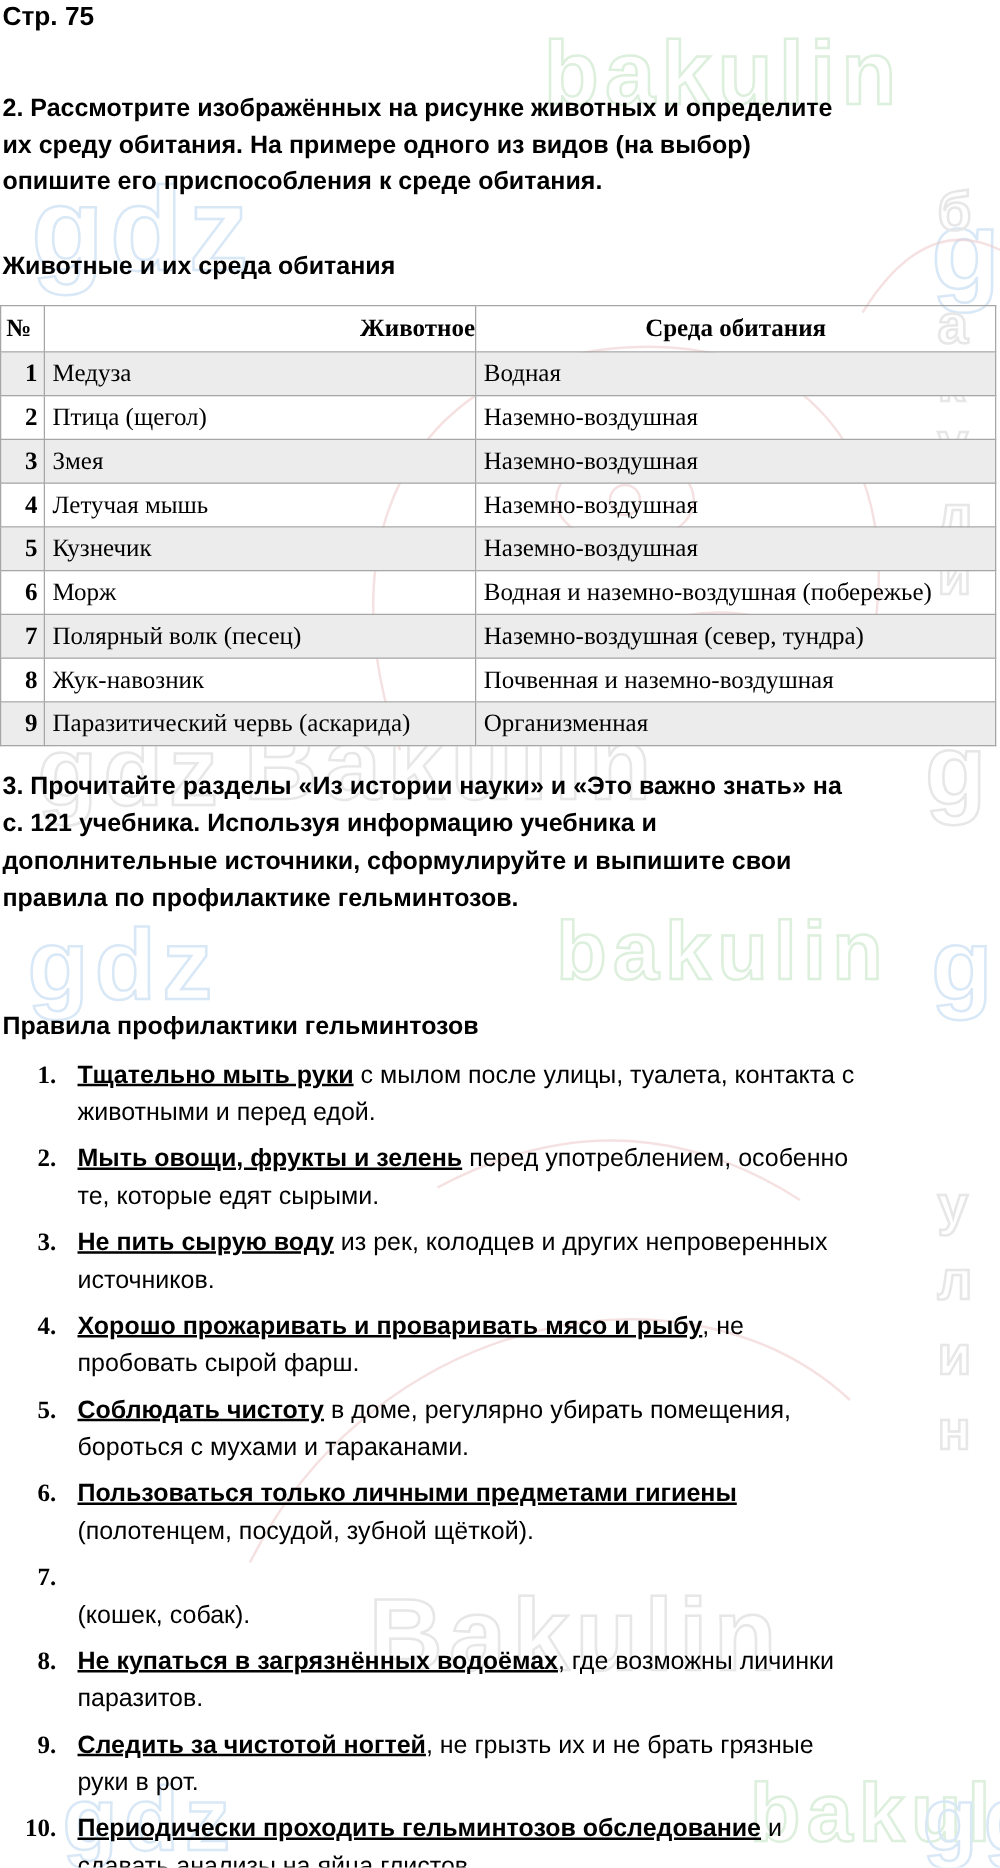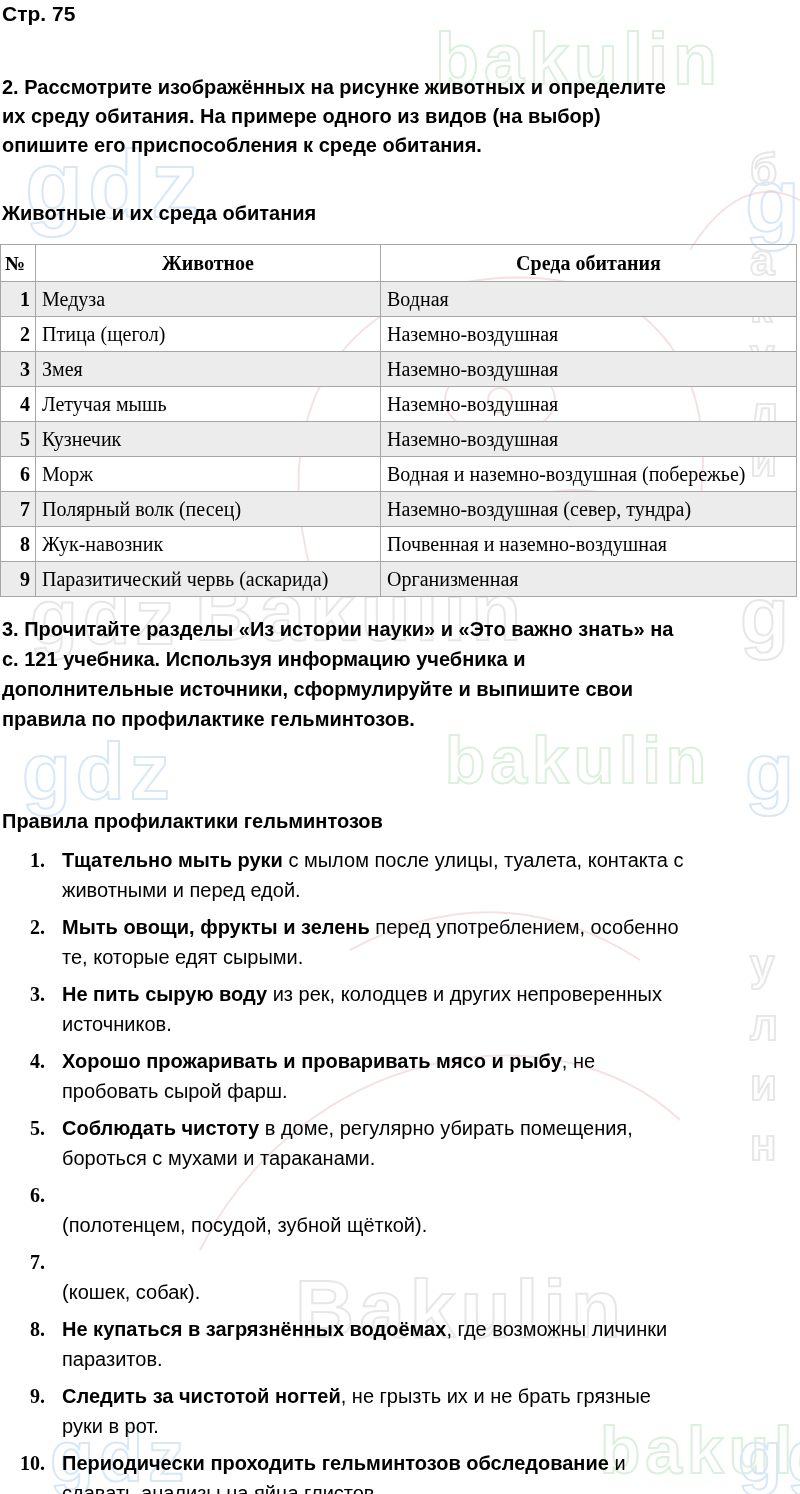--- a/index.html
+++ b/index.html
@@ -33,33 +33,33 @@
   #table-title{top:202px;}
   #rules-title{top:810px;}
   
   #animals-table{
     top:244px;left:0;width:797px;border-collapse:collapse;
     font-family:"Liberation Serif",serif;font-size:20px;
   }
   #animals-table th,#animals-table td{border:1px solid var(--border,#a6a6a6);}
   #animals-table th{font-weight:bold;height:36px;text-align:center;padding:0;}
   #animals-table th.h-num{width:30px;text-align:left;padding-left:4px;}
-  #animals-table th.h-animal{width:344px;}
+  #animals-table th.h-animal{width:344px;text-align:right;}
   #animals-table td{height:34px;padding:0 0 0 6px;}
   #animals-table td.c-num{font-weight:bold;text-align:right;padding:0 5px 0 0;}
   #animals-table tr.alt{background:var(--row-alt,#ececec);}
   
   #rules-list{top:845px;left:0;width:800px;}
   .rule{display:flex;margin-bottom:7px;font-size:20px;line-height:30px;}
   .rule-num{
     flex:none;width:45px;text-align:right;font-weight:bold;
     font-family:"Liberation Serif",serif;
   }
   .rule-text{margin-left:17px;width:740px;white-space:pre-line;}
-  .rule-bold{font-weight:bold;}
+  .rule-bold{font-weight:bold;text-decoration:underline;}
 </style>
 </head>
 <body>
 
 <div id="wm-layer">
     <span class="wm wm-blue" style="left: 25px; top: 130px; font-size: 95px;">gdz</span>
     <span class="wm wm-green" style="left: 435px; top: 18px; font-size: 72px;">bakulin</span>
     <span class="wm wm-blue" style="left: 745px; top: 150px; font-size: 90px;">gg</span>
     <span class="wm wm-gray" style="left: 750px; top: 145px; font-size: 44px;">б</span>
     <span class="wm wm-gray" style="left: 750px; top: 235px; font-size: 44px;">а</span>
@@ -188,21 +188,21 @@
         <div class="rule-text"><span class="rule-bold">Хорошо прожаривать и проваривать мясо и рыбу</span><span>, не
 пробовать сырой фарш.</span></div>
       </div>
       <div class="rule">
         <div class="rule-num">5.</div>
         <div class="rule-text"><span class="rule-bold">Соблюдать чистоту</span><span> в доме, регулярно убирать помещения,
 бороться с мухами и тараканами.</span></div>
       </div>
       <div class="rule">
         <div class="rule-num">6.</div>
-        <div class="rule-text"><span>
+        <div class="rule-text"><span class="rule-bold">Пользоваться только личными предметами гигиены</span><span>
 (полотенцем, посудой, зубной щёткой).</span></div>
       </div>
       <div class="rule">
         <div class="rule-num">7.</div>
         <div class="rule-text"><span>
 (кошек, собак).</span></div>
       </div>
       <div class="rule">
         <div class="rule-num">8.</div>
         <div class="rule-text"><span class="rule-bold">Не купаться в загрязнённых водоёмах</span><span>, где возможны личинки

